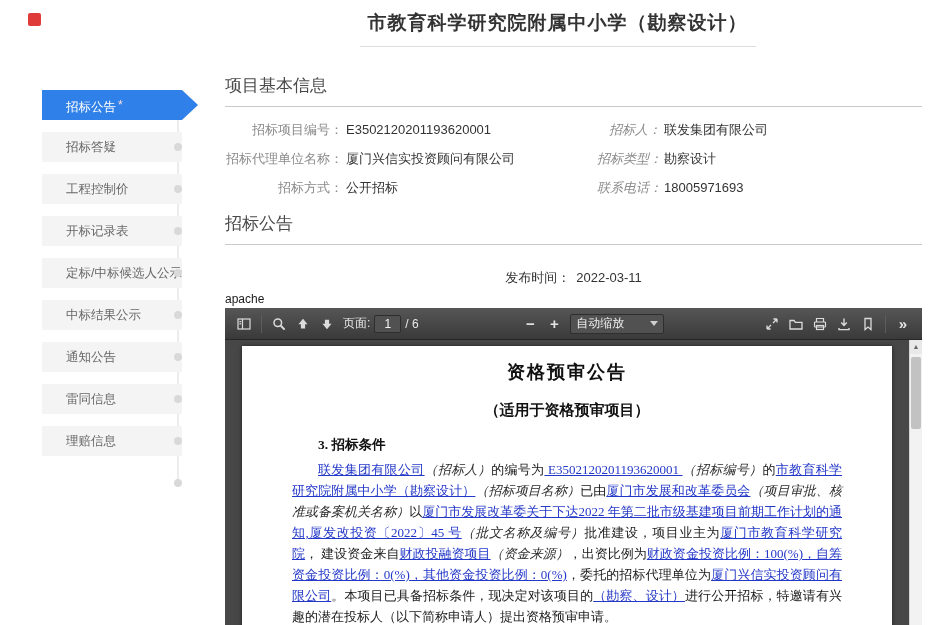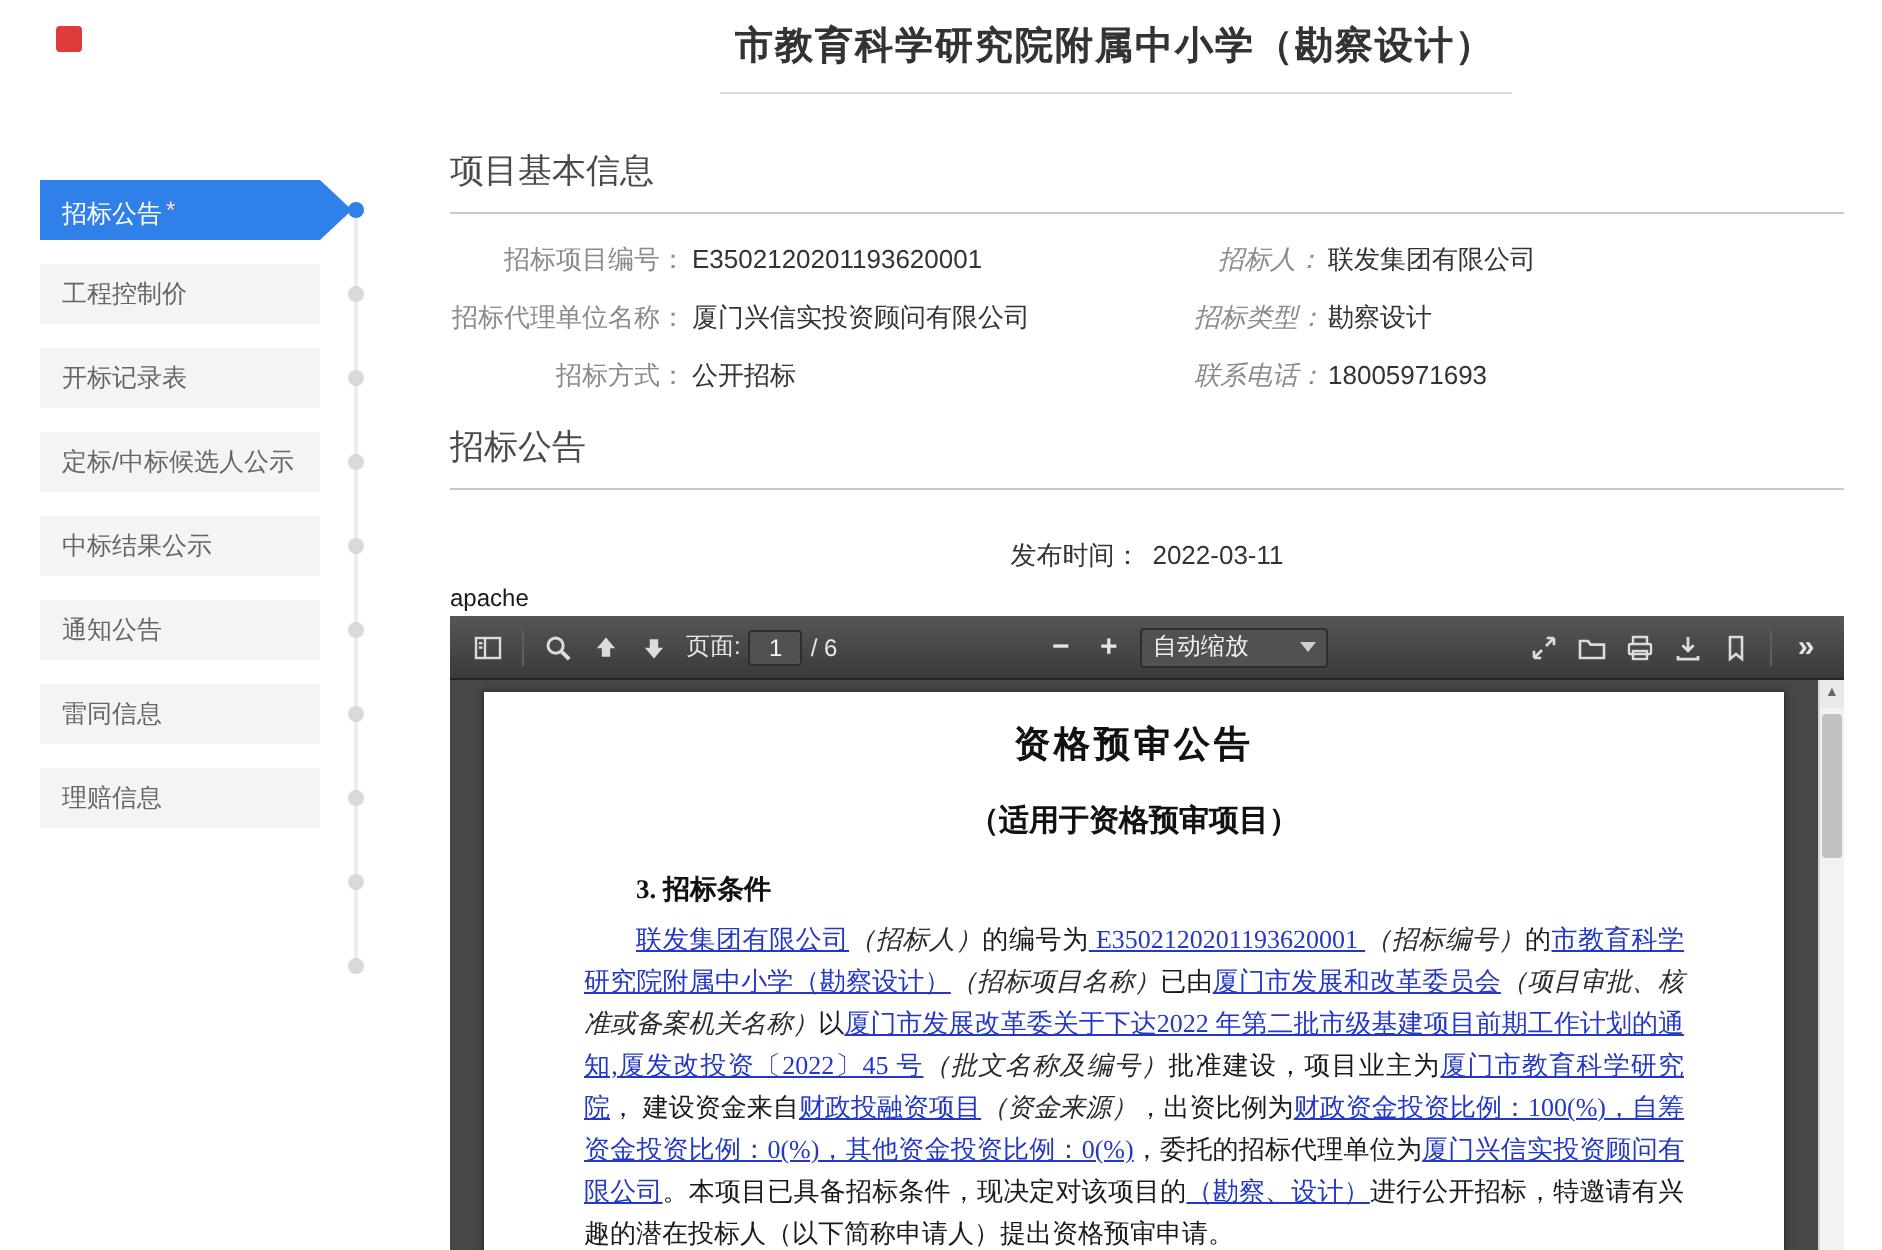--- a/index.html
+++ b/index.html
@@ -8,21 +8,21 @@
   .page { position:relative; width:941px; height:625px; background:#fff; overflow:hidden; }
 
   .logo-mark { position:absolute; left:28px; top:13px; width:13px; height:13px; background:var(--required); border-radius:2px; }
 
   .title-wrap { position:absolute; left:174px; top:10px; width:767px; text-align:center; }
   .page-title { display:inline-block; font-size:19px; font-weight:700; color:#333; padding:0 8px 10px; border-bottom:1px solid #ddd; letter-spacing:1px; }
 
   
   .sidebar { position:absolute; left:20px; top:90px; width:185px; }
   .sb-item { position:relative; width:140px; height:30px; line-height:30px; margin-bottom:12px;
-             background:#f4f4f4; color:#666; font-size:12.5px; padding-left:11px; cursor:pointer; white-space:nowrap; }
+             background:#f4f4f4; color:#666; font-size:12.5px; padding-left:24px; cursor:pointer; white-space:nowrap;margin-left:22px; }
   .sb-item.active { background:var(--accent); color:#fff; }
   .sb-item.active::after { content:""; position:absolute; left:140px; top:0;
              border-top:15px solid transparent; border-bottom:15px solid transparent; border-left:16px solid var(--accent); }
   .sb-item .req { color:#ff5a5a; margin-left:2px; vertical-align:2px; font-size:12px; }
   .sb-item.active .req { color:#ffdddd; }
   .tl-line { position:absolute; left:157px; top:15px; width:2px; height:378px; background:#ececec; }
   .tl-dot { position:absolute; left:154px; width:8px; height:8px; border-radius:50%; background:#d9d9d9; }
   .tl-dot.active { background:var(--accent); }
 
   
@@ -83,20 +83,21 @@
   <div class="logo-mark"></div>
 
   <div class="title-wrap">
     <span class="page-title">市教育科学研究院附属中小学（勘察设计）</span>
   </div>
 
   <div class="sidebar">
     <div class="tl-line"></div>
     <div>
         <div class="sb-item active"><span>招标公告</span><span class="req">*</span></div>
+        <div class="sb-item"><span>招标答疑</span></div>
         <div class="sb-item"><span>工程控制价</span></div>
         <div class="sb-item"><span>开标记录表</span></div>
         <div class="sb-item"><span>定标/中标候选人公示</span></div>
         <div class="sb-item"><span>中标结果公示</span></div>
         <div class="sb-item"><span>通知公告</span></div>
         <div class="sb-item"><span>雷同信息</span></div>
         <div class="sb-item"><span>理赔信息</span></div>
       </div>
     <div>
         <div class="tl-dot active" style="top: 11px;"></div>

